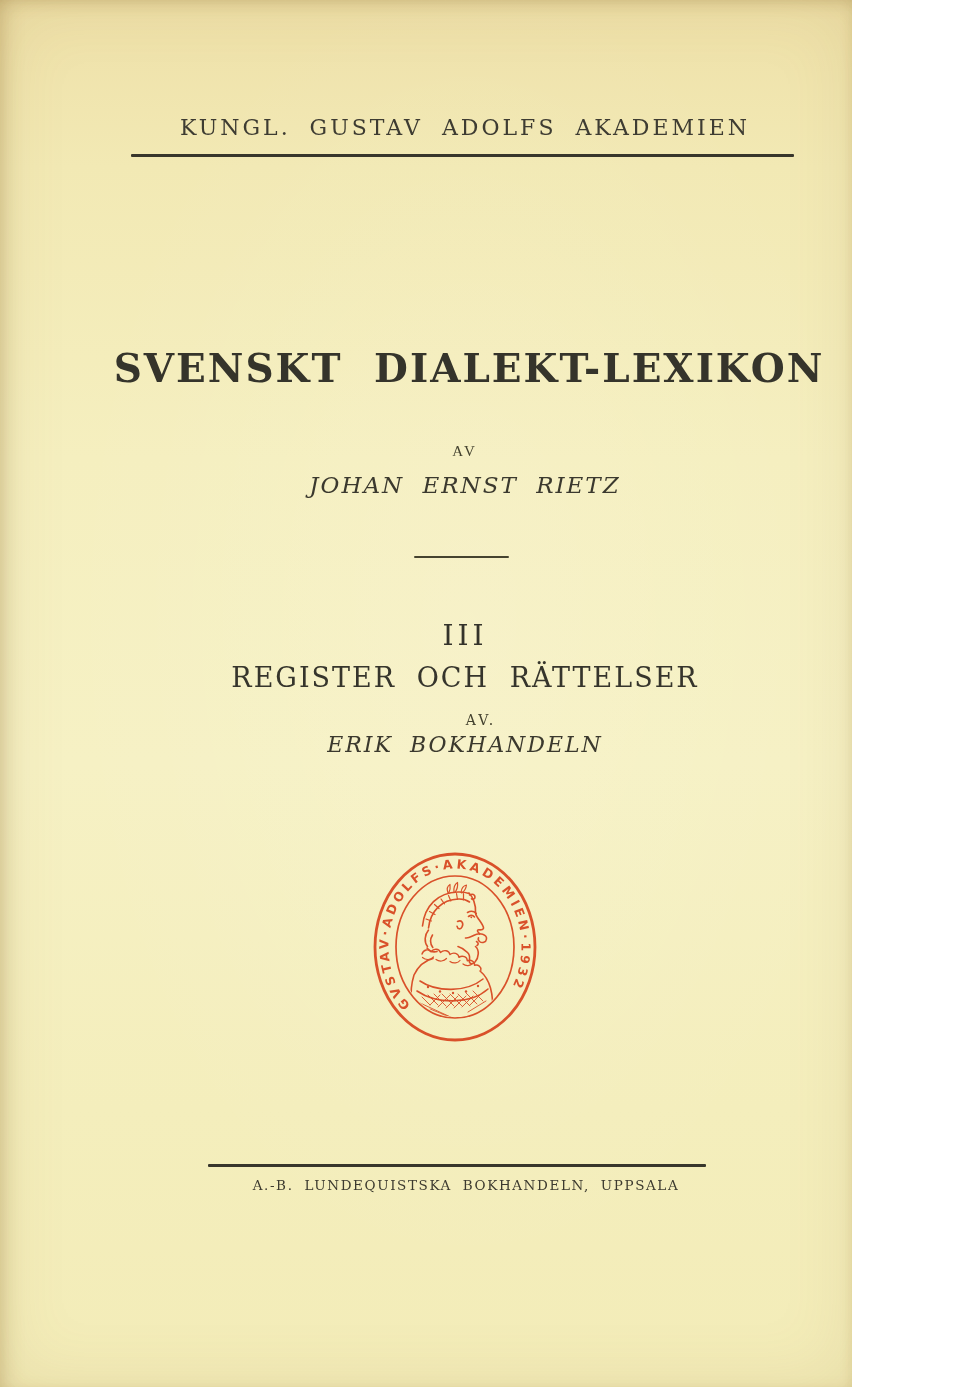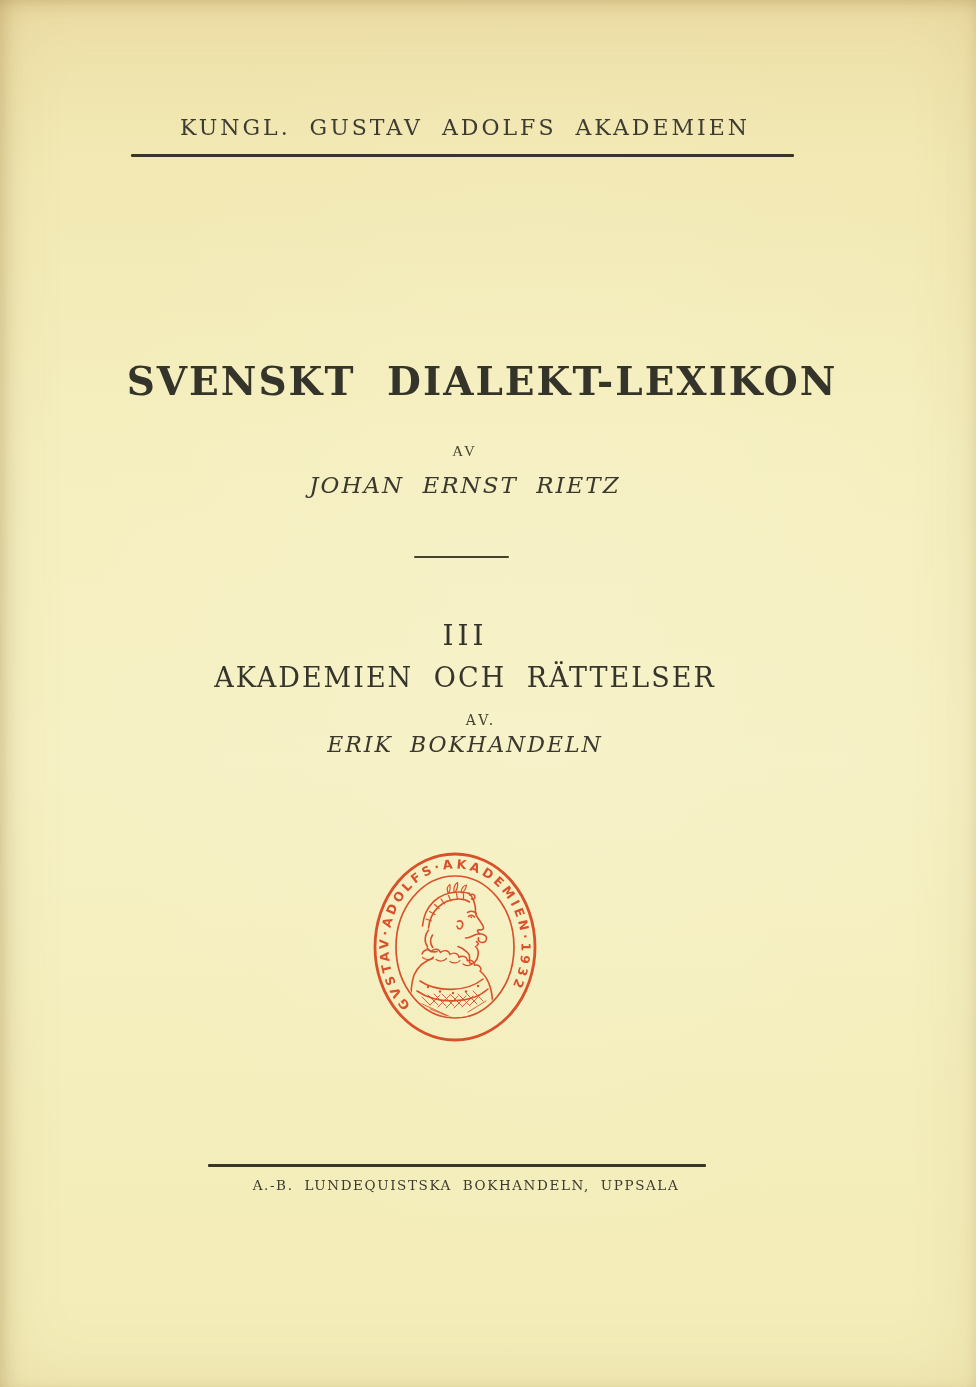--- a/index.html
+++ b/index.html
@@ -1,18 +1,18 @@
 <!DOCTYPE html>
 <html><head>
 <meta charset="utf-8">
 <style>
   html,body{margin:0;padding:0;}
   #page{
     position:relative;
-    width:976px;height:1387px;
+    width:852px;height:1387px;
     font-family:"DejaVu Serif","Liberation Serif",serif;
     background:
       radial-gradient(ellipse at 55% 45%, rgba(255,255,255,0.10), rgba(255,255,255,0) 62%),
       linear-gradient(180deg,#eee0a8 0%,#f2e9b4 12%,#f5efbf 33%,#f6f1c4 55%,#f4eebc 80%,#f3ecb8 100%);
     box-shadow:
       inset 0 0 70px rgba(150,110,40,0.12),
       inset 14px 0 20px -10px rgba(130,95,35,0.25),
       inset 0 12px 18px -10px rgba(130,95,35,0.20),
       inset -8px 0 14px -8px rgba(130,95,35,0.12);
     overflow:hidden;
@@ -20,21 +20,21 @@
   }
   .block{
     position:absolute;left:0;width:930px;
     text-align:center;line-height:1.05;white-space:nowrap;
   }
   .rule{position:absolute;background:#38362b;border-radius:1px;}
 
   .publisher-header{top:116px;font-size:22px;letter-spacing:3px;word-spacing:9px;color:#3e3c32;}
   .header-rule{top:154px;left:131px;width:663px;height:3px;}
 
-  .main-title{top:344px;font-size:39px;font-weight:bold;letter-spacing:2px;word-spacing:16px;color:#35342b;margin:17px;}
+  .main-title{top:344px;font-size:39px;font-weight:bold;letter-spacing:2px;word-spacing:16px;color:#35342b;margin:4px;}
 
   .av-label-1{top:444px;font-size:15px;letter-spacing:3px;color:#44422f;font-family:Liberation Serif, serif;}
   .author-1{top:473px;font-size:23px;font-style:italic;letter-spacing:2px;word-spacing:9px;color:#3b392e;}
 
   .small-rule{top:556px;left:414px;width:95px;height:2px;background:#45432f;}
 
   .volume-number{top:615px;font-size:28px;letter-spacing:4px;color:#34332a;margin-top:6px;}
   .volume-title{top:664px;font-size:27px;letter-spacing:2px;word-spacing:10px;color:#36352c;}
   .av-label-2{top:713px;font-size:14px;letter-spacing:3px;color:#44422f;margin-left:16px;}
   .author-2{top:733px;font-size:22px;font-style:italic;letter-spacing:2px;word-spacing:8px;color:#3b392e;}
@@ -55,21 +55,21 @@
   <div class="rule header-rule"></div>
 
   <h1 class="block main-title">SVENSKT DIALEKT-LEXIKON</h1>
 
   <div class="block av-label-1">AV</div>
   <div class="block author-1">JOHAN ERNST RIETZ</div>
 
   <div class="rule small-rule"></div>
 
   <div class="block volume-number">III</div>
-  <div class="block volume-title">AKADEMIEN OCH RÄTTELSER</div>
+  <div class="block volume-title">REGISTER OCH RÄTTELSER</div>
   <div class="block av-label-2">AV.</div>
   <div class="block author-2">ERIK BOKHANDELN</div>
 
   <svg class="seal" viewBox="0 0 170 194" xmlns="http://www.w3.org/2000/svg">
     <defs>
       <path id="legendPath" d="M 40.5 155.3 A 66.5 78.5 0 1 1 129.5 155.3"></path>
       <clipPath id="portraitClip">
           <ellipse cx="85" cy="97" rx="57.5" ry="69.5"></ellipse>
         </clipPath>
     </defs>

